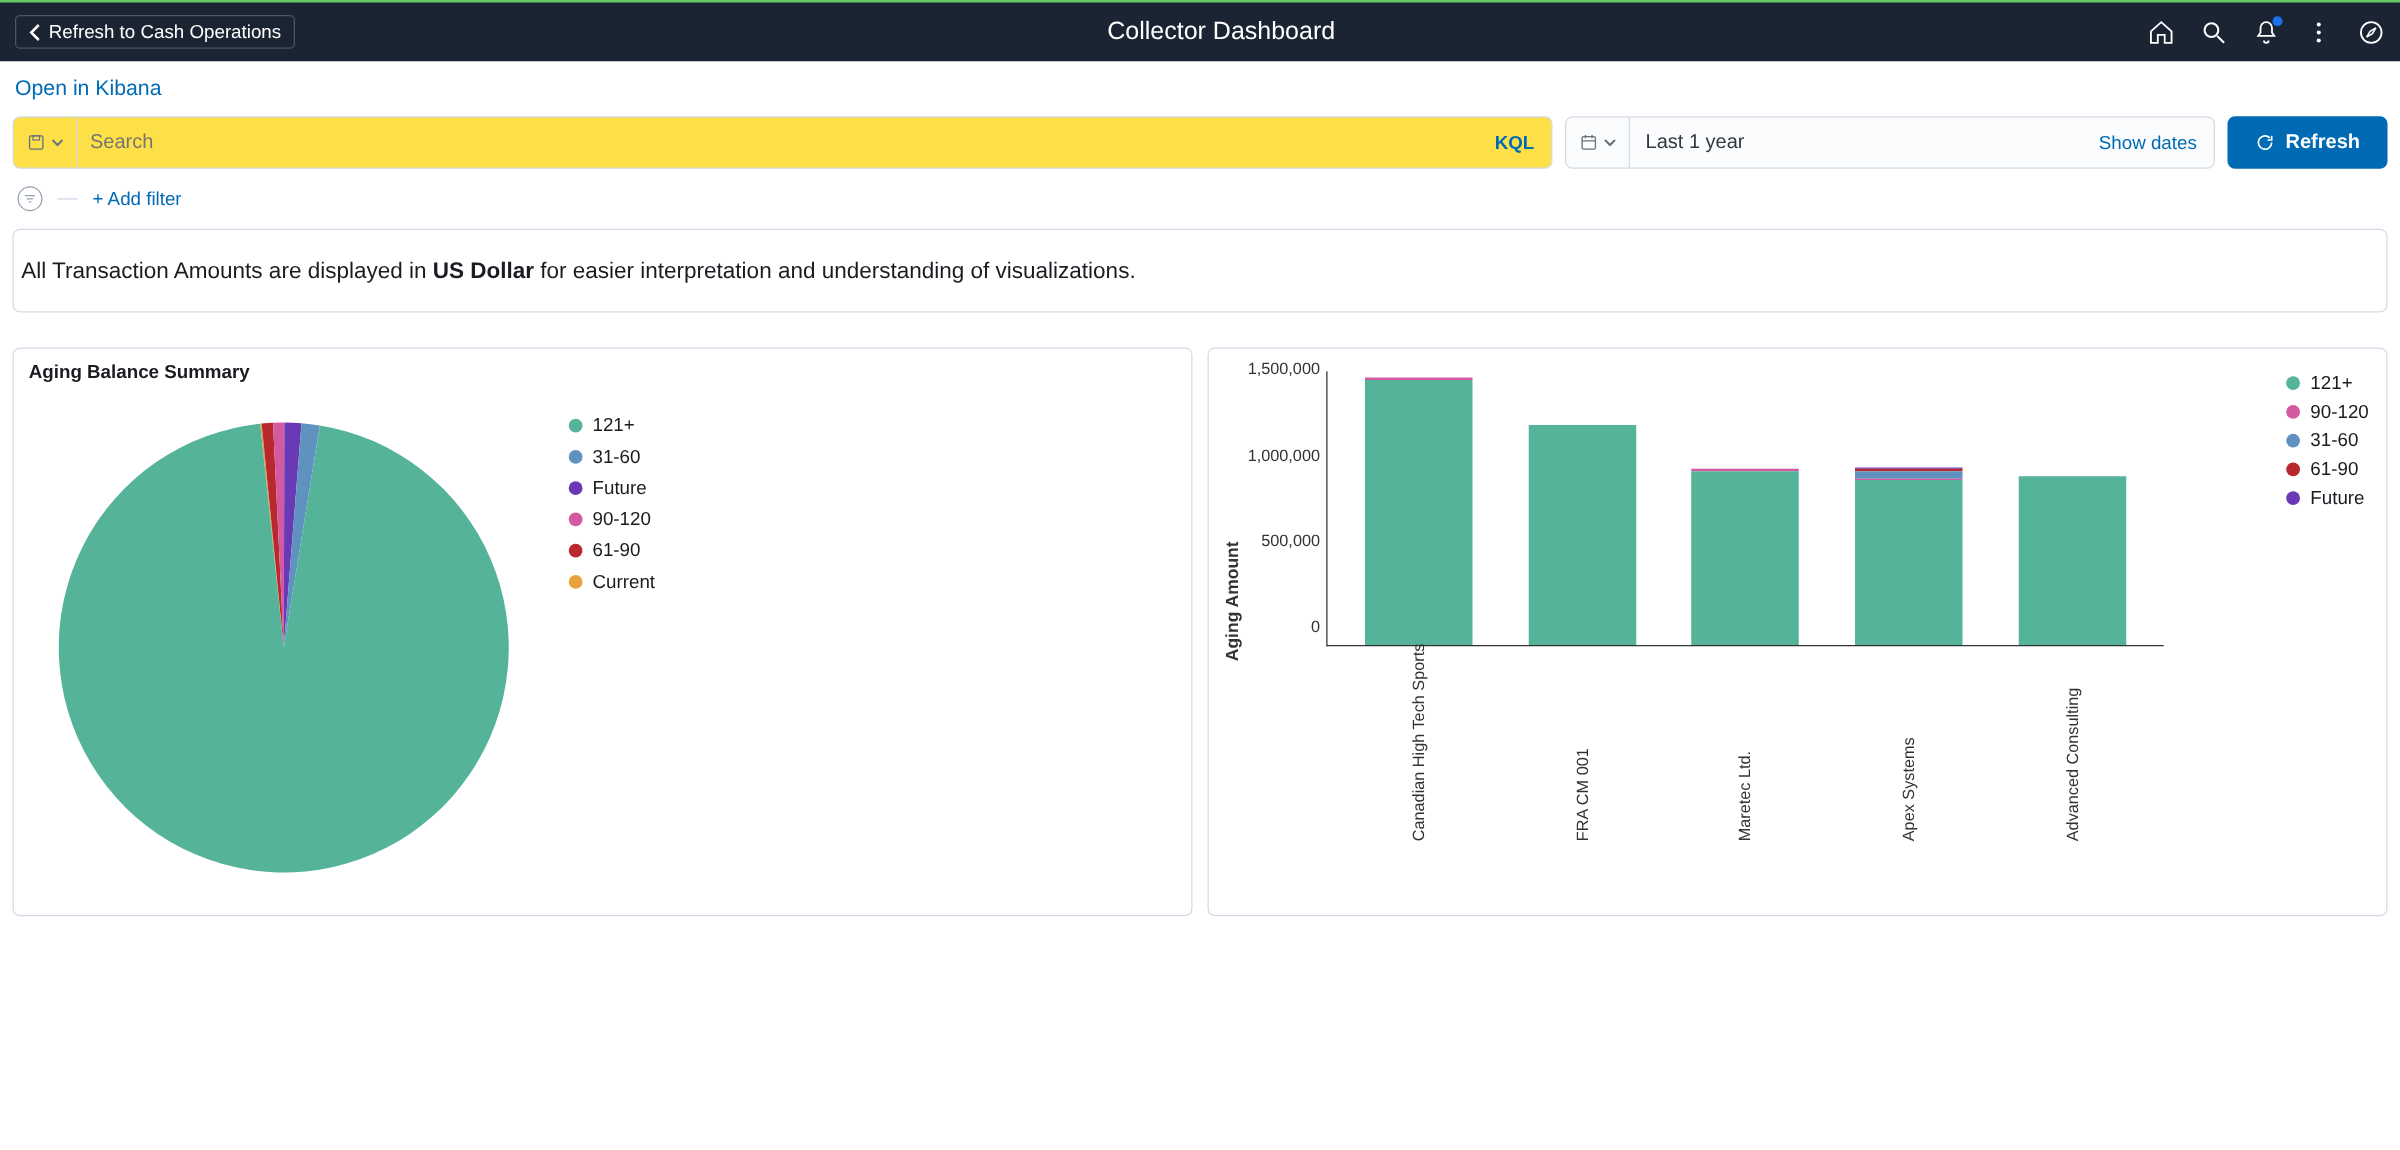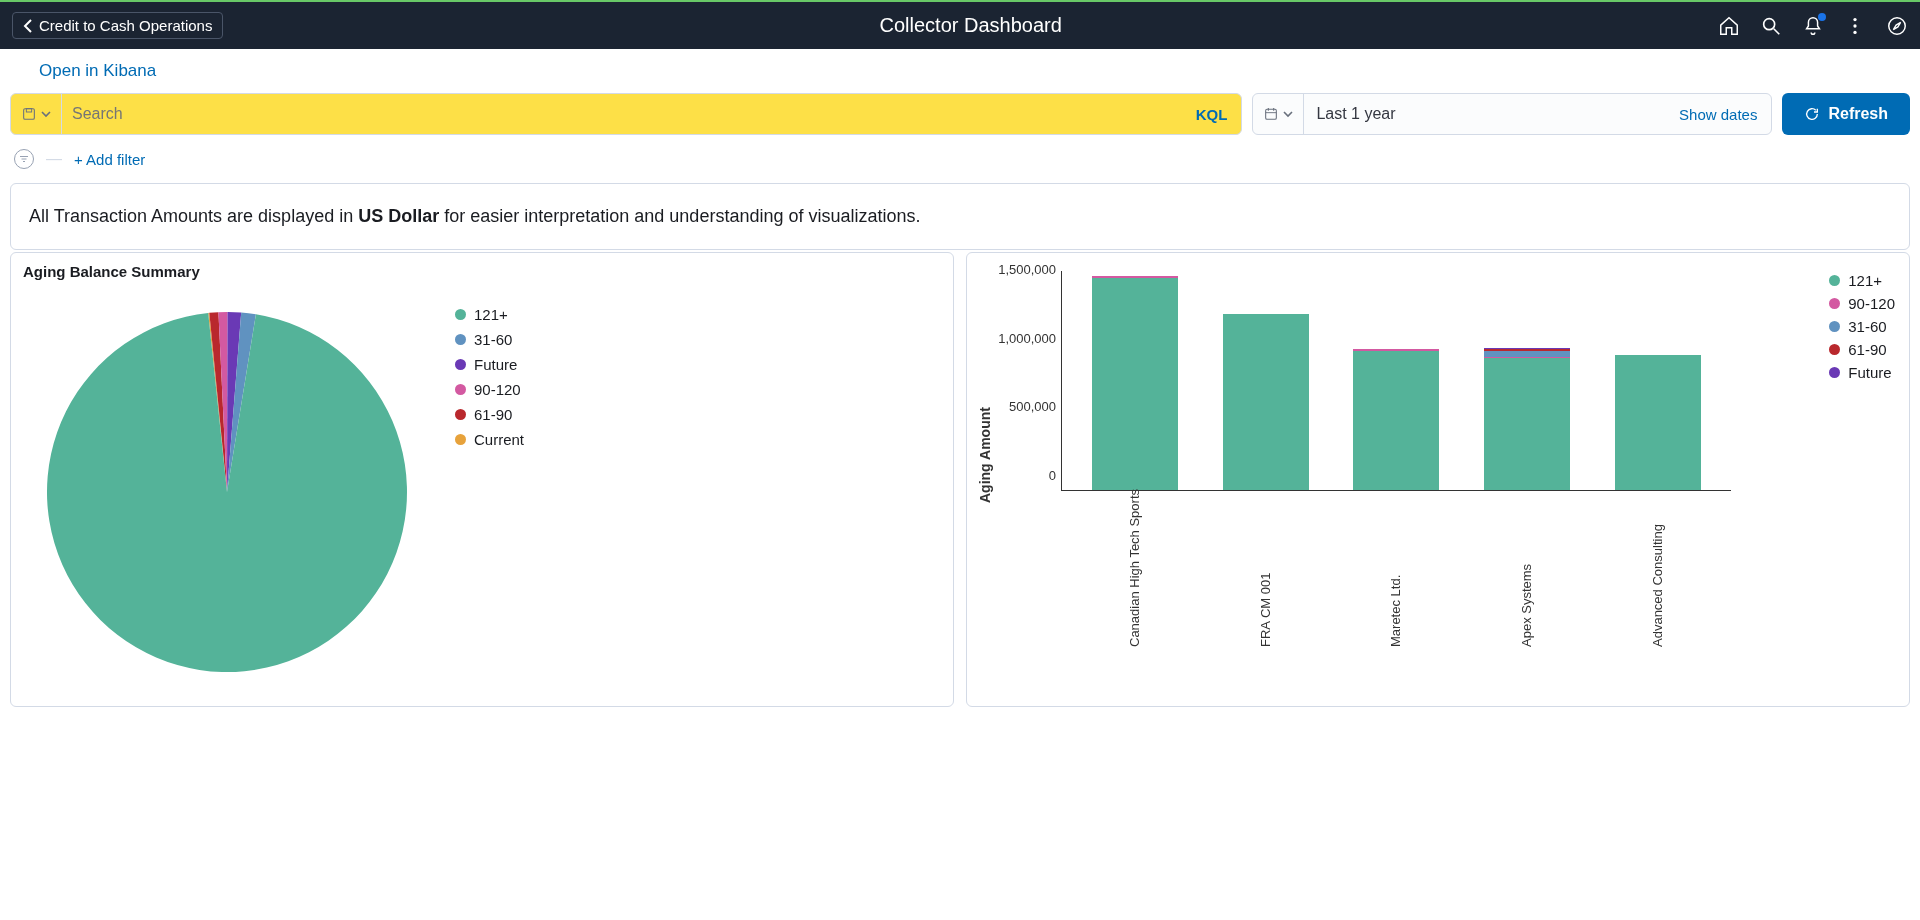--- a/index.html
+++ b/index.html
@@ -3,37 +3,37 @@
 <meta charset="utf-8">
 <style>
   * { box-sizing: border-box; margin: 0; padding: 0; }
   body { font-family: -apple-system, BlinkMacSystemFont, "Segoe UI", Helvetica, Arial, sans-serif; background: #fff; color: #1a1c21; overflow: hidden; }
   .topbar { background: #1b2432; height: 49px; border-top: 2px solid #68c967; display: flex; align-items: center; padding: 0 12px; color: #fff; }
   .back-btn { display: flex; align-items: center; gap: 6px; border: 1px solid #4a5568; border-radius: 4px; padding: 4px 10px; font-size: 15px; color: #fff; cursor: pointer; }
   .topbar-title { flex: 1; text-align: center; font-size: 20px; font-weight: 400; }
   .topbar-icons { display: flex; gap: 20px; align-items: center; }
   .topbar-icons .ico { width: 22px; height: 22px; position: relative; cursor: pointer; }
   .notif-dot { position: absolute; top:-2px; right:-2px; width:8px; height:8px; background:#1a73e8; border-radius:50%; }
-  .open-link { padding: 12px 12px 4px; color: #006bb4; font-size: 17px; margin-left: 27px; }
+  .open-link { padding: 12px 12px 4px; color: #006bb4; font-size: 17px; }
   .content { padding: 8px 10px 0 10px; height: calc(100vh - 49px - 36px); overflow-y: scroll; }
   .toolbar { display: flex; gap: 10px; margin-bottom: 8px; }
   .search-wrap { flex: 1; display: flex; border: 1px solid #d3dae6; border-radius: 6px; overflow: hidden; height: 42px; background: #fde047; }
   .search-pre { display:flex; align-items:center; gap:4px; padding:0 10px; border-right:1px solid #d3dae6; color:#69707d; }
   .search-input { flex:1; border:none; outline:none; font-size:16px; padding:0 10px; background:transparent; }
   .kql { padding:0 14px; display:flex; align-items:center; color:#006bb4; font-size:15px; font-weight:600; }
   .date-wrap { display:flex; border:1px solid #d3dae6; border-radius:6px; height:42px; background:#fbfcfd; width:520px; }
   .date-pre { display:flex; align-items:center; gap:4px; padding:0 10px; border-right:1px solid #d3dae6; color:#69707d; }
   .date-txt { flex:1; display:flex; align-items:center; padding:0 12px; font-size:16px; color:#343741; }
   .show-dates { padding:0 14px; display:flex; align-items:center; color:#006bb4; font-size:15px; }
   .refresh-btn { background:#006bb4; color:#fff; border:none; border-radius:6px; height:42px; padding:0 22px; font-size:16px; font-weight:600; display:flex; align-items:center; gap:8px; cursor:pointer; }
   .filter-row { display:flex; align-items:center; gap:12px; padding:6px 4px 14px; }
   .filter-ico { width:20px; height:20px; border:1px solid #98a2b3; border-radius:50%; display:flex; align-items:center; justify-content:center; color:#98a2b3; font-size:11px; }
   .filter-dash { color:#d3dae6; }
   .add-filter { color:#006bb4; font-size:15px; cursor:pointer; }
-  .info-panel { border:1px solid #d3dae6; border-radius:6px; padding:22px 18px; font-size:18px; margin-bottom:2px; }
+  .info-panel { border:1px solid #d3dae6; border-radius:6px; padding:22px 6px; font-size:18px; margin-bottom:28px; }
   .info-panel b { font-weight:700; }
   .charts-row { display:flex; gap:12px;justify-content:flex-end; }
   .panel { border:1px solid #d3dae6; border-radius:6px; padding:10px 0 8px 0; flex:1; min-width:0; }
   .panel-title { font-weight:700; font-size:15px; padding:0 12px 6px; }
   .pie-body { display:flex; padding:6px 16px; }
   .pie-svg { width:400px; height:400px; }
   .legend { list-style:none; padding:10px 0 0 28px; font-size:15px; }
   .legend li { display:flex; align-items:center; gap:8px; padding:4px 0; }
   .legend .dot { width:11px; height:11px; border-radius:50%; }
   .bar-body { display:flex; padding:0 8px; }
@@ -57,21 +57,21 @@
   ::-webkit-scrollbar-track { background:#f0f0f0; }
 </style>
 </head>
 <body>
 
 <div class="topbar">
   <div class="back-btn">
     <svg width="10" height="14" viewBox="0 0 10 14">
         <path d="M8 1 L2 7 L8 13" stroke="#fff" stroke-width="2" fill="none"></path>
       </svg>
-    <span>Credit to Cash Operations</span>
+    <span>Refresh to Cash Operations</span>
   </div>
   <div class="topbar-title">Collector Dashboard</div>
   <div class="topbar-icons">
     <span class="ico">
         <svg viewBox="0 0 24 24" width="22" height="22">
           <path d="M3 11 L12 3 L21 11 V21 H15 V14 H9 V21 H3 Z" fill="none" stroke="#fff" stroke-width="1.6"></path>
         </svg>
       </span>
     <span class="ico">
         <svg viewBox="0 0 24 24" width="22" height="22">

